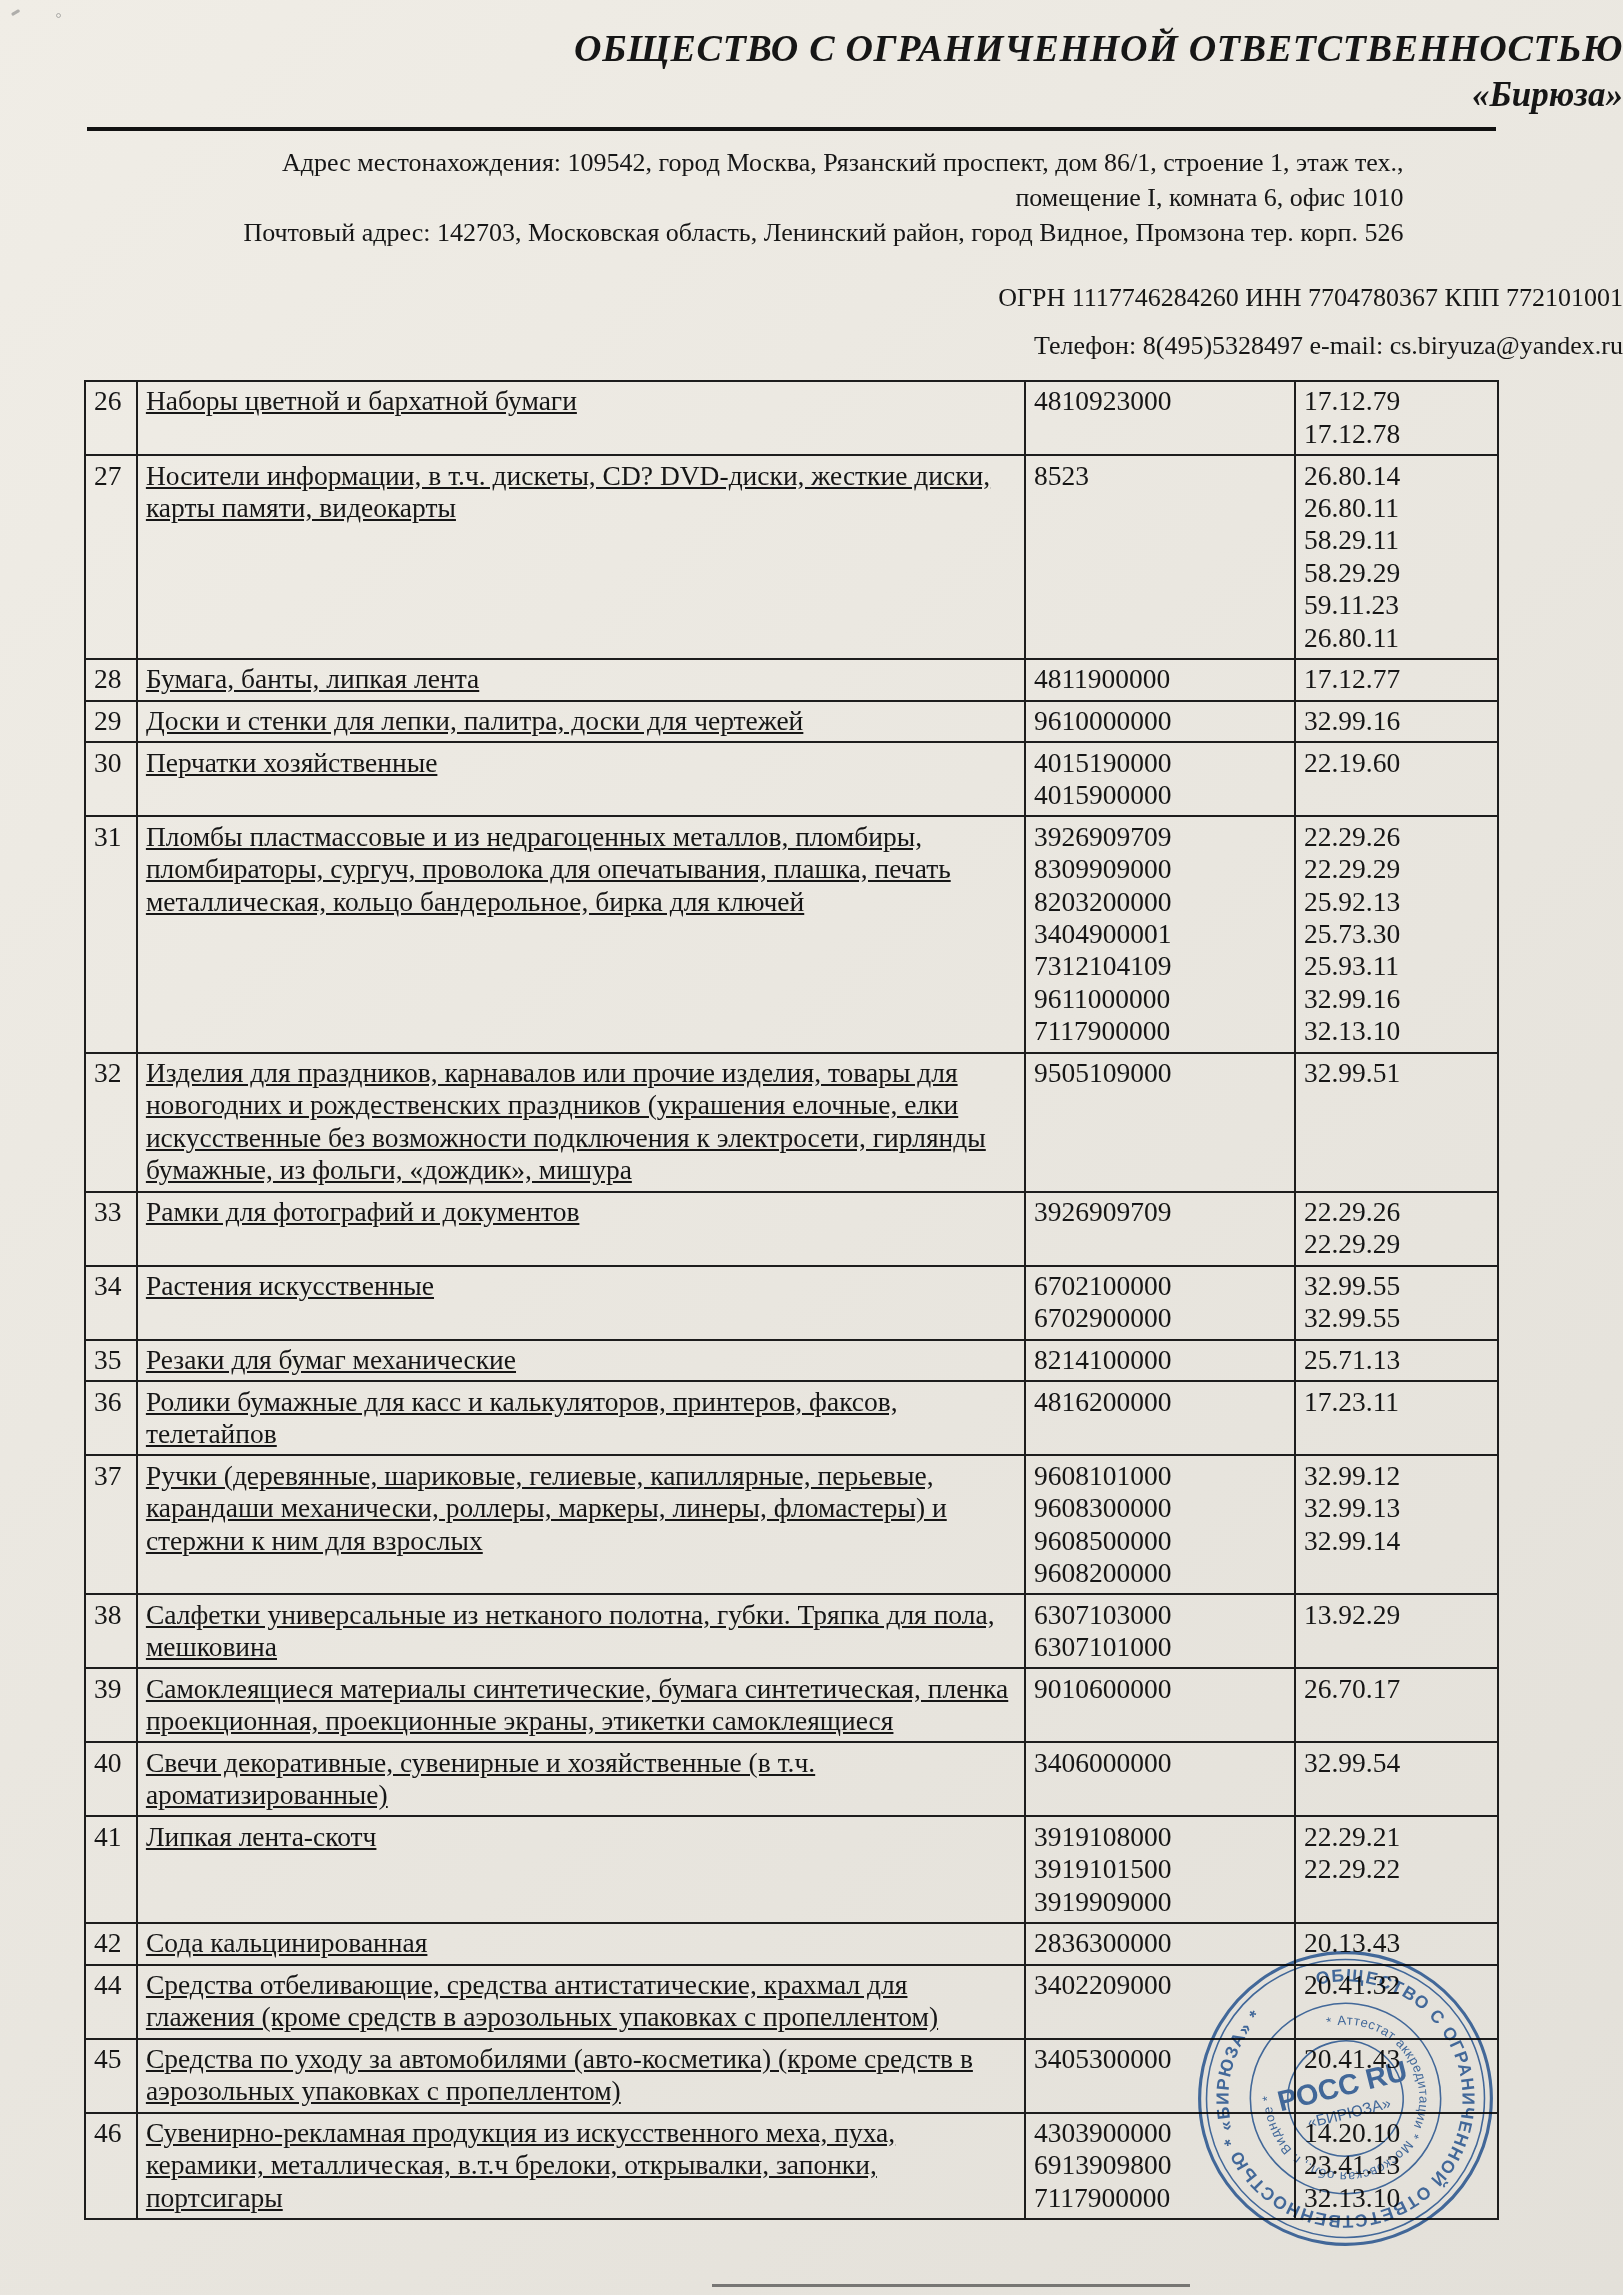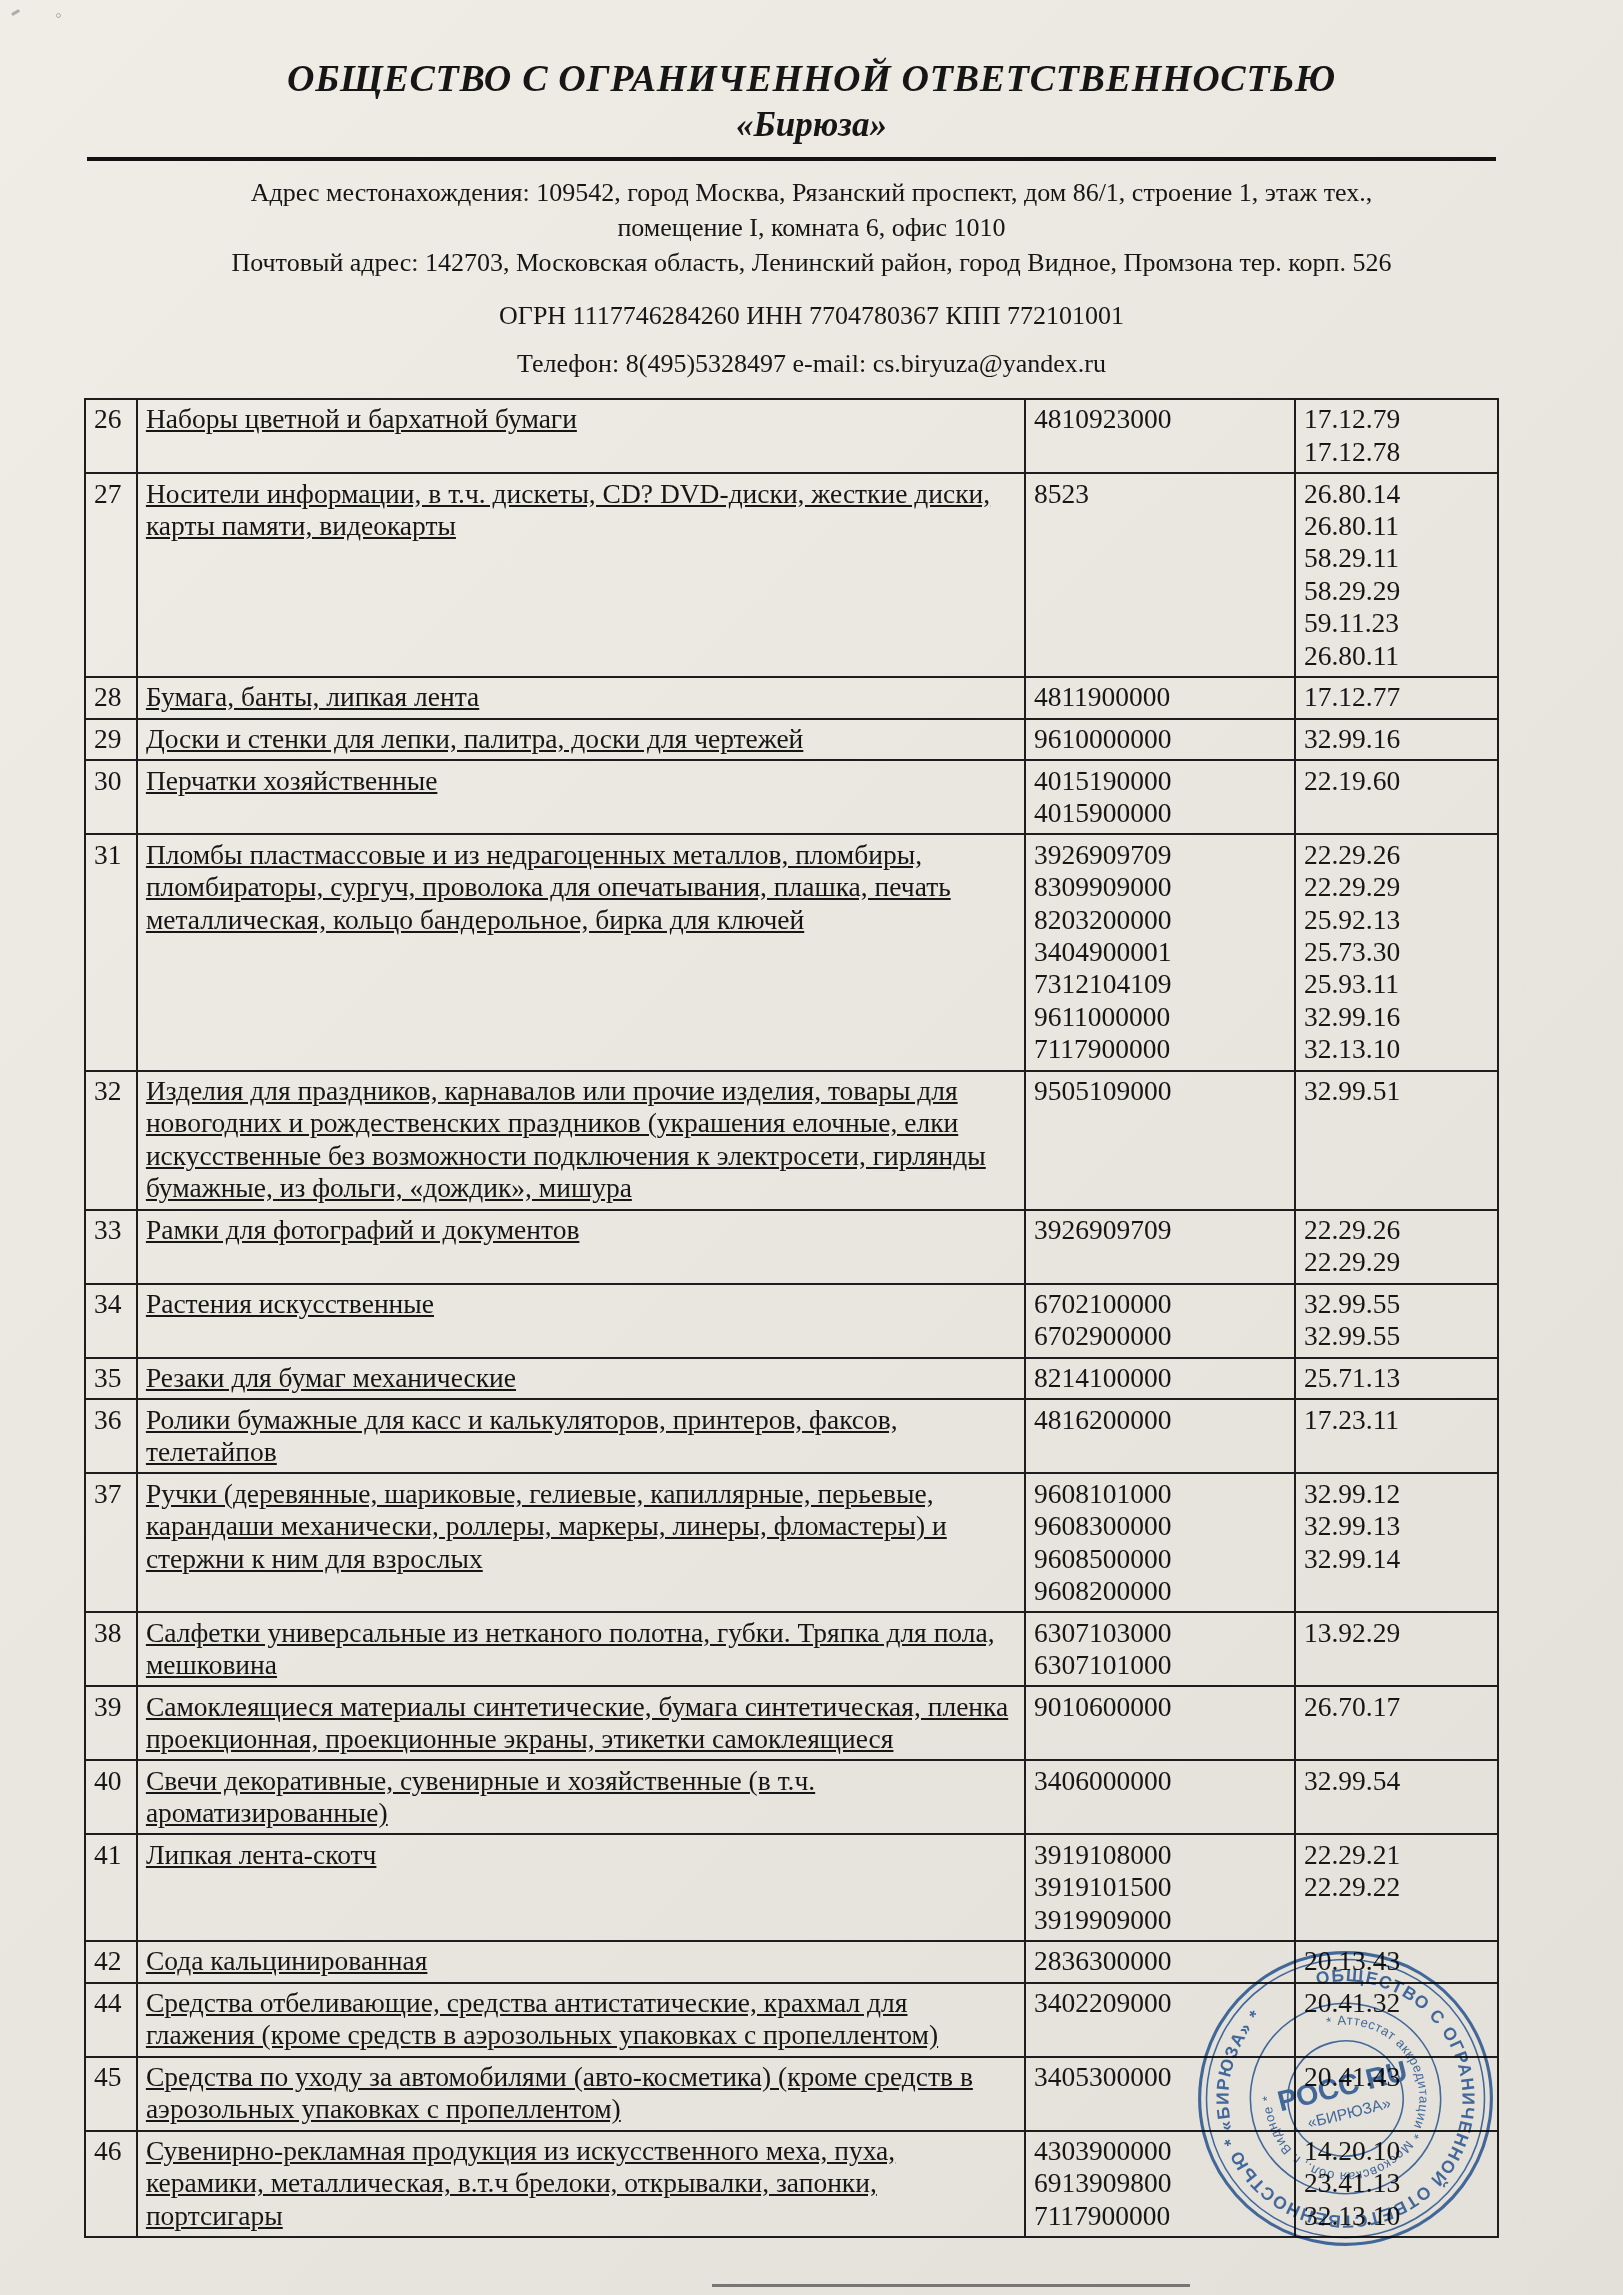--- a/index.html
+++ b/index.html
@@ -10,33 +10,33 @@
     font-family:"Liberation Serif", serif;
     color:#161616;
     background:#e9e6df;
   }
   .page {
     position:absolute; inset:0;
     background:linear-gradient(135deg,#f0ede6 0%, #eae7e0 45%, #e3e0d9 100%);
   }
 
   
-  .header { padding-top:56px; text-align:center; }
+  .header { padding-top:26px; text-align:right; }
   .org-type {
     font-size:38px; font-weight:bold; font-style:italic; letter-spacing:0.7px;
   }
   .org-name {
     font-size:35px; font-weight:bold; font-style:italic; margin-top:5.2px;
   }
   .divider {
     margin:11.8px 0 14.4px 87px;
     width:1409px; height:3.9px; background:#121212;
   }
   .addr { font-size:26px; line-height:1.35; max-width:1184px; margin:0 auto; }
-  .reg  { font-size:26px; margin-top:20px; }
+  .reg  { font-size:26px; margin-top:32px; }
   .contact { font-size:26px; margin-top:18px; }
 
   
   table.products {
     border-collapse:collapse; table-layout:fixed;
     margin:19.6px 0 0 84px; width:1413px;
   }
   table.products td {
     border:2px solid #1d1d1d;
     vertical-align:top;

